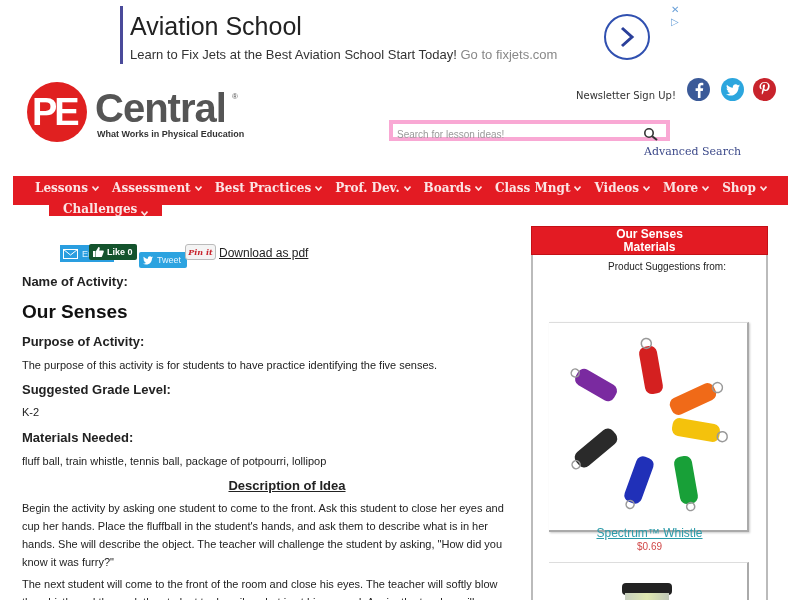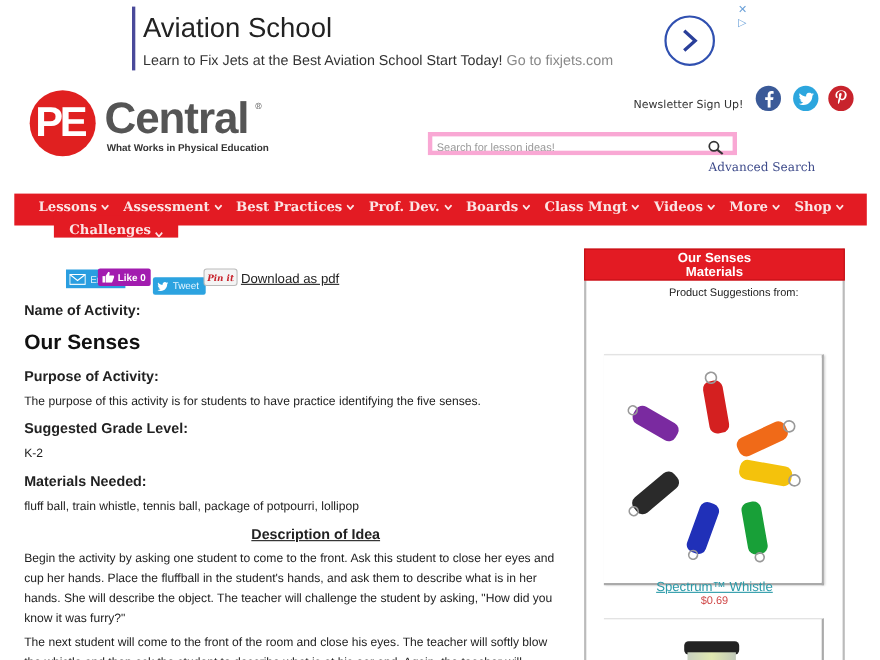--- a/index.html
+++ b/index.html
@@ -42,21 +42,21 @@
   .nav { position: absolute; left: 13px; top: 176px; width: 775px; height: 29px; background: #e31b23; }
   .nav-row { position: absolute; left: 22px; top: 5px; display: flex; gap: 0; white-space: nowrap; }
   .nav-item { font-family: "DejaVu Serif", serif; font-weight: bold; font-size: 12px; color: #fbe4e4; margin-right: 13px; cursor: pointer; display: flex; align-items: center; }
   .nav-item .chev { display: inline-block; width: 7px; height: 5px; margin-left: 4px; }
   .nav-challenges { position: absolute; left: 36px; top: 20px; height: 20px; padding: 3px 14px 0 14px; background: #e31b23; font-family: "DejaVu Serif", serif; font-weight: bold; font-size: 12px; color: #fbe4e4; display: flex; align-items: flex-end; }
   .nav-challenges .chev { display: inline-block; width: 7px; height: 5px; margin-left: 4px; margin-top: 6px; }
 
   
   .share-email { position: absolute; left: 24px; top: 245px; width: 54px; height: 17px; background: #2a9ee0; color: #d8f0ff; font-size: 9px; display: flex; align-items: center; padding-left: 3px; margin-left: 36px; }
   .share-email svg { width: 15px; height: 10px; margin-right: 4px; }
-  .share-like { position: absolute; left: 89px; top: 244px; width: 48px; height: 16px; background: #a21caf; border-radius: 2px; color: #fff; font-size: 9px; font-weight: bold; display: flex; align-items: center; padding-left: 4px; }
+  .share-like { position: absolute; left: 89px; top: 244px; width: 48px; height: 16px; background: #14532d; border-radius: 2px; color: #fff; font-size: 9px; font-weight: bold; display: flex; align-items: center; padding-left: 4px; }
   .share-like svg { width: 11px; height: 10px; margin-right: 3px; }
   .share-tweet { position: absolute; left: 139px; top: 252px; width: 48px; height: 16px; background: #2ca3e0; border-radius: 2px; color: #e6f5ff; font-size: 9px; display: flex; align-items: center; padding-left: 4px; }
   .share-tweet svg { width: 10px; height: 9px; margin-right: 4px; }
   .share-pin { position: absolute; left: 185px; top: 244px; width: 31px; height: 16px; border: 1px solid #bbb; border-radius: 3px; background: #f4f4f4; color: #c8232c; font-family: "DejaVu Serif", serif; font-style: italic; font-weight: bold; font-size: 8px; display: flex; align-items: center; justify-content: center; }
   .download-pdf { position: absolute; left: 219px; top: 246px; font-size: 12px; color: #222; text-decoration: underline; }
 
   
   .article { position: absolute; left: 22px; top: 0; width: 480px; }
   .label-h { position: absolute; left: 0; font-weight: bold; font-size: 13px; color: #222; white-space: nowrap; }
   .title-h { position: absolute; left: 0; top: 301px; font-weight: bold; font-size: 19px; color: #111; }

